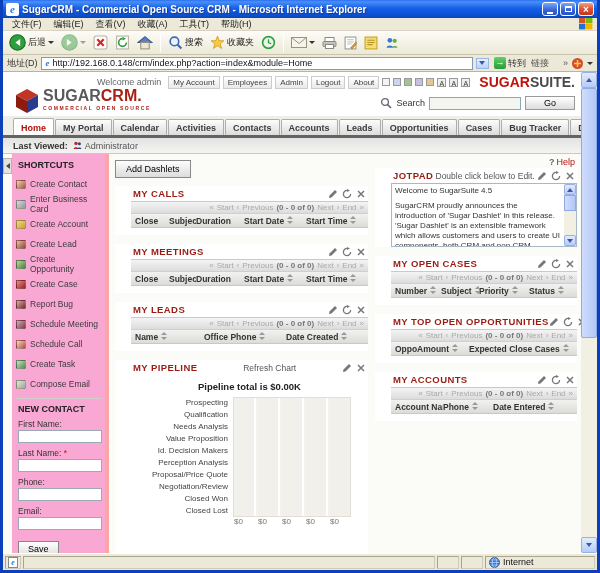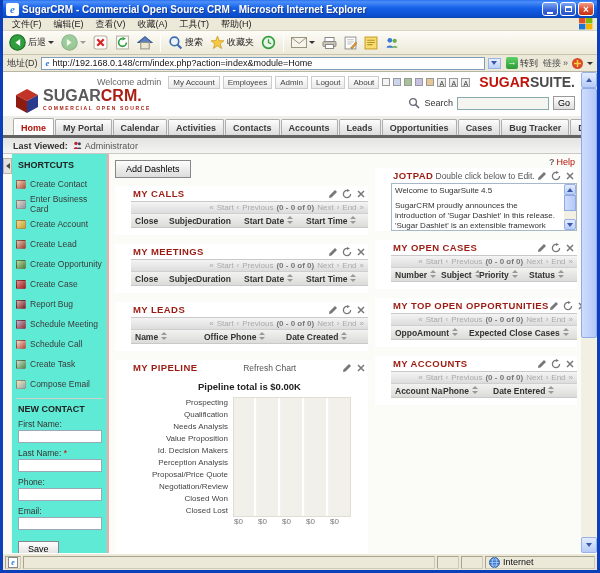--- a/index.html
+++ b/index.html
@@ -37,21 +37,21 @@
   .faded { opacity:.45; }
 
   .addressbar { height:17px; flex:0 0 17px; display:flex; align-items:center; gap:3px; padding:0 4px;
     background:#ece9d8; border-bottom:1px solid #b9b5a5; font-size:9px; color:#333; }
   .addr-field { flex:1; height:13px; background:#fff; border:1px solid #7f9db9; display:flex; align-items:center; padding:0 1px; }
   .addr-ie { width:10px; height:10px; color:#2a7de0; font:bold italic 9px "Liberation Serif", serif; text-align:center; line-height:10px; }
   .addr-url { flex:1; font-size:9px; color:#111; white-space:nowrap; overflow:hidden; }
   .addr-dd { width:13px; height:11px; background:linear-gradient(180deg,#e8f0fc,#bcd0f8); border:1px solid #9ab4e4; display:flex; align-items:center; justify-content:center; }
   .go-btn { display:flex; align-items:center; gap:2px; padding:0 2px; }
   .go-ic { width:12px; height:12px; border-radius:2px; background:linear-gradient(180deg,#5fd066,#2c9a38); color:#fff; font-weight:bold; text-align:center; line-height:11px; font-size:9px; }
-  .links-lbl { color:#555; display:flex; gap:2px; align-items:center; }
+  .links-lbl { color:#555; display:flex; gap:14px; align-items:center; }
 
   
   .viewport { flex:1; display:flex; background:#fff; overflow:hidden; }
   .page { width:578px; flex:0 0 578px; background:#fbfbf8; overflow:hidden; display:flex; flex-direction:column; }
   .vscroll { width:16px; flex:0 0 16px; background:#f1f0e2; display:flex; flex-direction:column; position:relative; }
   .sb-btn { height:16px; flex:0 0 16px; background:linear-gradient(180deg,#e3ecfd,#b6cbf7); border:1px solid #96b0ea; border-radius:2px; display:flex; align-items:center; justify-content:center; }
   .sb-btn.down { position:absolute; bottom:0; left:0; right:0; }
   .tri-up { width:0;height:0;border-left:3px solid transparent;border-right:3px solid transparent;border-bottom:4px solid #3b57a8; }
   .tri-down { width:0;height:0;border-left:3px solid transparent;border-right:3px solid transparent;border-top:4px solid #3b57a8; }
   .tri-left { width:0;height:0;border-top:3px solid transparent;border-bottom:3px solid transparent;border-right:4px solid #4a4a4a; }
@@ -66,37 +66,37 @@
   .logo-tag { font-size:5px; color:#a91f13; letter-spacing:1.6px; font-weight:bold; margin-top:1px; }
   .topline { position:absolute; right:6px; top:2px; display:flex; align-items:center; gap:3px; }
   .welcome { color:#666; font-size:9px; margin-right:4px; }
   .nav-link { font-size:8px; color:#444; border:1px solid #ccc; background:linear-gradient(180deg,#fff,#e9e9e9); padding:1px 4px;text-align:right; }
   .sq { width:8px; height:8px; border:1px solid #999; display:inline-block; }
   .fontA { width:9px; height:9px; border:1px solid #999; background:#eee; font-size:7px; text-align:center; line-height:9px; color:#333; display:inline-block; }
   .brand { font-weight:bold; font-size:14px; margin-left:6px; color:#4a4a4a; }
   .brand b { color:#c0130b; }
   .searchline { position:absolute; right:6px; top:24px; display:flex; align-items:center; gap:4px; font-size:9px; color:#333; }
   .search-input { width:92px; height:13px; border:1px solid #8aa; background:#f4f4f0; }
-  .go-small { font-size:9px; border:1px solid #999; background:linear-gradient(180deg,#fff,#ddd); padding:0 4px; height:14px; }
+  .go-small { font-size:9px; border:1px solid #999; background:linear-gradient(180deg,#fff,#ddd); padding:0 18px; height:14px; }
 
   .tabs-row { height:19px; flex:0 0 19px; background:#efeee9; display:flex; align-items:flex-end; padding:0 0 0 10px; }
   .tab { font-size:9px; font-weight:bold; color:#3c3c3c; background:linear-gradient(180deg,#fdfdfd,#dcdcdc);
     border:1px solid #adadad; border-bottom:none; border-radius:2px 2px 0 0; padding:3px 7px 2px; margin-right:1px; white-space:nowrap; }
   .tab.active { background:#fff; color:#b01309; padding-top:4px; }
   .dark-rule { height:3px; flex:0 0 3px; background:#636363; }
   .lastviewed { height:16px; flex:0 0 16px; background:linear-gradient(180deg,#e3e3e1,#f4f4f2);
     border-bottom:1px solid #c8c8c4; display:flex; align-items:center; gap:5px; padding:0 10px; font-size:9px; }
   .lv-label { font-weight:bold; color:#333; }
   .lv-item { color:#555; display:flex; align-items:center; gap:3px; }
 
   
   .content { flex:1; display:flex; overflow:hidden; background:#fbfbf8; }
   .collapse-col { width:9px; flex:0 0 9px; padding-top:4px; }
   .collapse-btn { width:9px; height:16px; background:#e4e2da; border:1px solid #b9b5a5; display:flex; align-items:center; justify-content:center; }
-  .sidebar { width:97px; flex:0 0 97px; background:#5eead4; border-right:2px solid #fca5a5; padding:4px 4px 0 4px; overflow:hidden; }
+  .sidebar { width:97px; flex:0 0 97px; background:#f9a8d4; border-right:4px solid #fca5a5; padding:4px 4px 0 4px; overflow:hidden; }
   .sc-title { font-weight:bold; font-size:9px; color:#222; margin:2px 0 4px 2px; }
   .sc-item { display:flex; align-items:center; gap:4px; height:20px; font-size:8.5px; color:#3a3a3a; }
   .sc-ic { width:10px; height:9px; border-radius:1px; flex:0 0 10px; border:1px solid rgba(0,0,0,.25); }
   .ic1{background:linear-gradient(135deg,#e8d8b8,#b05040);} .ic2{background:linear-gradient(135deg,#e8d8b8,#8898b0);}
   .ic3{background:linear-gradient(135deg,#f0d890,#c8a030);} .ic4{background:linear-gradient(135deg,#d8c8b0,#a04030);}
   .ic5{background:linear-gradient(135deg,#b8d8a0,#508040);} .ic6{background:linear-gradient(135deg,#e09090,#a02020);}
   .ic7{background:linear-gradient(135deg,#d0b0b0,#802828);} .ic8{background:linear-gradient(135deg,#b0b8d8,#a03030);}
   .ic9{background:linear-gradient(135deg,#e8e0d0,#c04838);} .ic10{background:linear-gradient(135deg,#d8d8d0,#489048);}
   .ic11{background:linear-gradient(135deg,#f0e8a0,#90a8c0);}
   .sb-divider { height:1px; background:#d0d0cc; margin:4px 0 5px; }
@@ -128,21 +128,21 @@
   .d-cols { height:14px; background:linear-gradient(180deg,#f2f2f0,#dbdbd8); border-bottom:1px solid #c9c9c9;
     display:flex; align-items:center; padding:0 4px; font-size:8.5px; font-weight:bold; color:#333; }
   .col { display:flex; align-items:center; gap:2px; white-space:nowrap; overflow:hidden; }
   .col.grow { flex:1; }
   .sort { display:inline-block; width:7px; height:9px; position:relative; }
   .sort::before { content:""; position:absolute; top:0; left:1px; border-left:3px solid transparent; border-right:3px solid transparent; border-bottom:3px solid #999; }
   .sort::after { content:""; position:absolute; top:5px; left:1px; border-left:3px solid transparent; border-right:3px solid transparent; border-top:3px solid #999; }
   .d-body-space { height:7px; }
 
   
-  .jot-box { height:48px; border:1px solid #a8b8c8; background:#fff; display:flex; }
+  .jot-box { height:64px; border:1px solid #a8b8c8; background:#fff; display:flex; }
   .jot-text { flex:1; padding:2px 3px; font-size:8px; color:#333; line-height:10px; overflow:hidden; }
   .jot-sb { width:12px; flex:0 0 12px; background:#f1f0e2; position:relative; }
   .jot-sb .sb-btn { height:11px; flex:none; }
   .jot-sb .b-up { position:absolute; top:0; left:0; right:0; }
   .jot-sb .b-dn { position:absolute; bottom:0; left:0; right:0; }
   .jot-sb .thumb { position:absolute; top:11px; left:0; right:0; height:16px; border:1px solid #90aae8; background:linear-gradient(90deg,#cfdcfc,#b4c8f8); }
 
   
   .pipe-body { padding:6px 0 0; }
   .pipe-title { text-align:center; font-weight:bold; font-size:9.5px; color:#222; margin-bottom:5px; }

